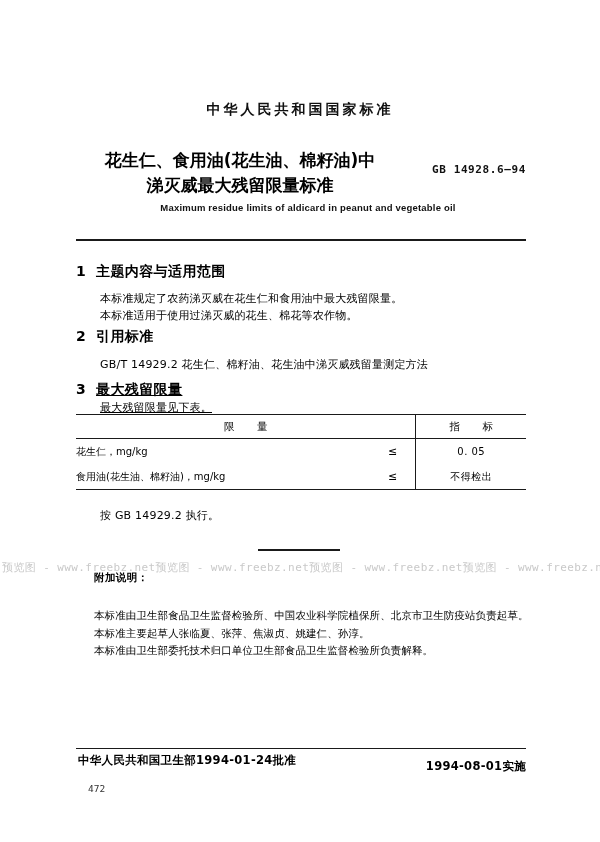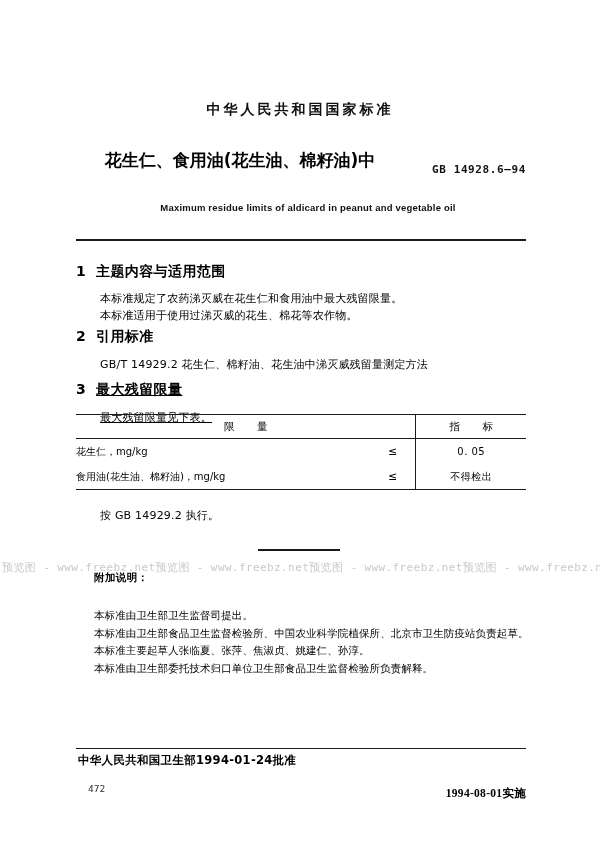--- a/index.html
+++ b/index.html
@@ -125,21 +125,21 @@
     color: #000;
     margin-left: 24px;
     white-space: nowrap;
   }
 
   #sec1 { top: 263px; }
   #sec1-body { margin-top: 9px; }
   #sec2 { top: 328px; }
   #sec2-body { margin-top: 10px; }
   #sec3 { top: 381px; text-decoration: underline; }
-  #sec3-body { margin-top: 10px; }
+  #sec3-body { }
   #sec4 { top: 497px; }
   #sec4-body { margin-top: 10px; }
 
   
   .limits-table {
     position: absolute;
     top: 414px;
     left: 76px;
     width: 450px;
   }
@@ -236,46 +236,46 @@
     position: absolute;
     top: 753px;
     left: 78px;
     font-size: 11.5px;
     font-weight: bold;
     letter-spacing: 0.3px;
     white-space: nowrap;
   }
   .footer-right {
     position: absolute;
-    top: 786px;
+    top: 759px;
     right: 74px;
     font-size: 11.5px;
     font-weight: bold;
     letter-spacing: 0.3px;
     white-space: nowrap;
-    font-family: Liberation Serif, serif;
   }
   .page-number {
     position: absolute;
     top: 783px;
     left: 88px;
     font-size: 9.5px;
     color: #333;
     font-family: "DejaVu Sans Mono", "Liberation Mono", monospace;
   }
 </style>
 </head>
 <body>
 
 <div class="page">
 
   <div class="national-standard-line">中华人民共和国国家标准</div>
 
   <div class="title-block">
     <div class="title-line">花生仁、食用油(花生油、棉籽油)中</div>
+    <div class="title-line">涕灭威最大残留限量标准</div>
   </div>
 
   <div class="std-number">GB  14928.6—94</div>
 
   <div class="english-subtitle">Maximum residue limits of aldicard in peanut and vegetable oil</div>
 
   <div class="rule-top"></div>
 
   <div class="section" id="sec1">
     <div class="section-heading">
@@ -338,21 +338,20 @@
 
   <div class="watermark-band">
     <span class="watermark-item">预览图 - www.freebz.net</span>
     <span class="watermark-item">预览图 - www.freebz.net</span>
     <span class="watermark-item">预览图 - www.freebz.net</span>
     <span class="watermark-item">预览图 - www.freebz.net</span>
   </div>
 
   <div class="appendix">
     <div class="appendix-title">附加说明：</div>
-    <div class="appendix-line">本标准由卫生部卫生监督司提出。</div>
     <div class="appendix-line">本标准由卫生部食品卫生监督检验所、中国农业科学院植保所、北京市卫生防疫站负责起草。</div>
     <div class="appendix-line">本标准主要起草人张临夏、张萍、焦淑贞、姚建仁、孙淳。</div>
     <div class="appendix-line">本标准由卫生部委托技术归口单位卫生部食品卫生监督检验所负责解释。</div>
   </div>
 
   <div class="rule-footer"></div>
   <div class="footer-left">中华人民共和国卫生部1994-01-24批准</div>
   <div class="footer-right">1994-08-01实施</div>
   <div class="page-number">472</div>
 

